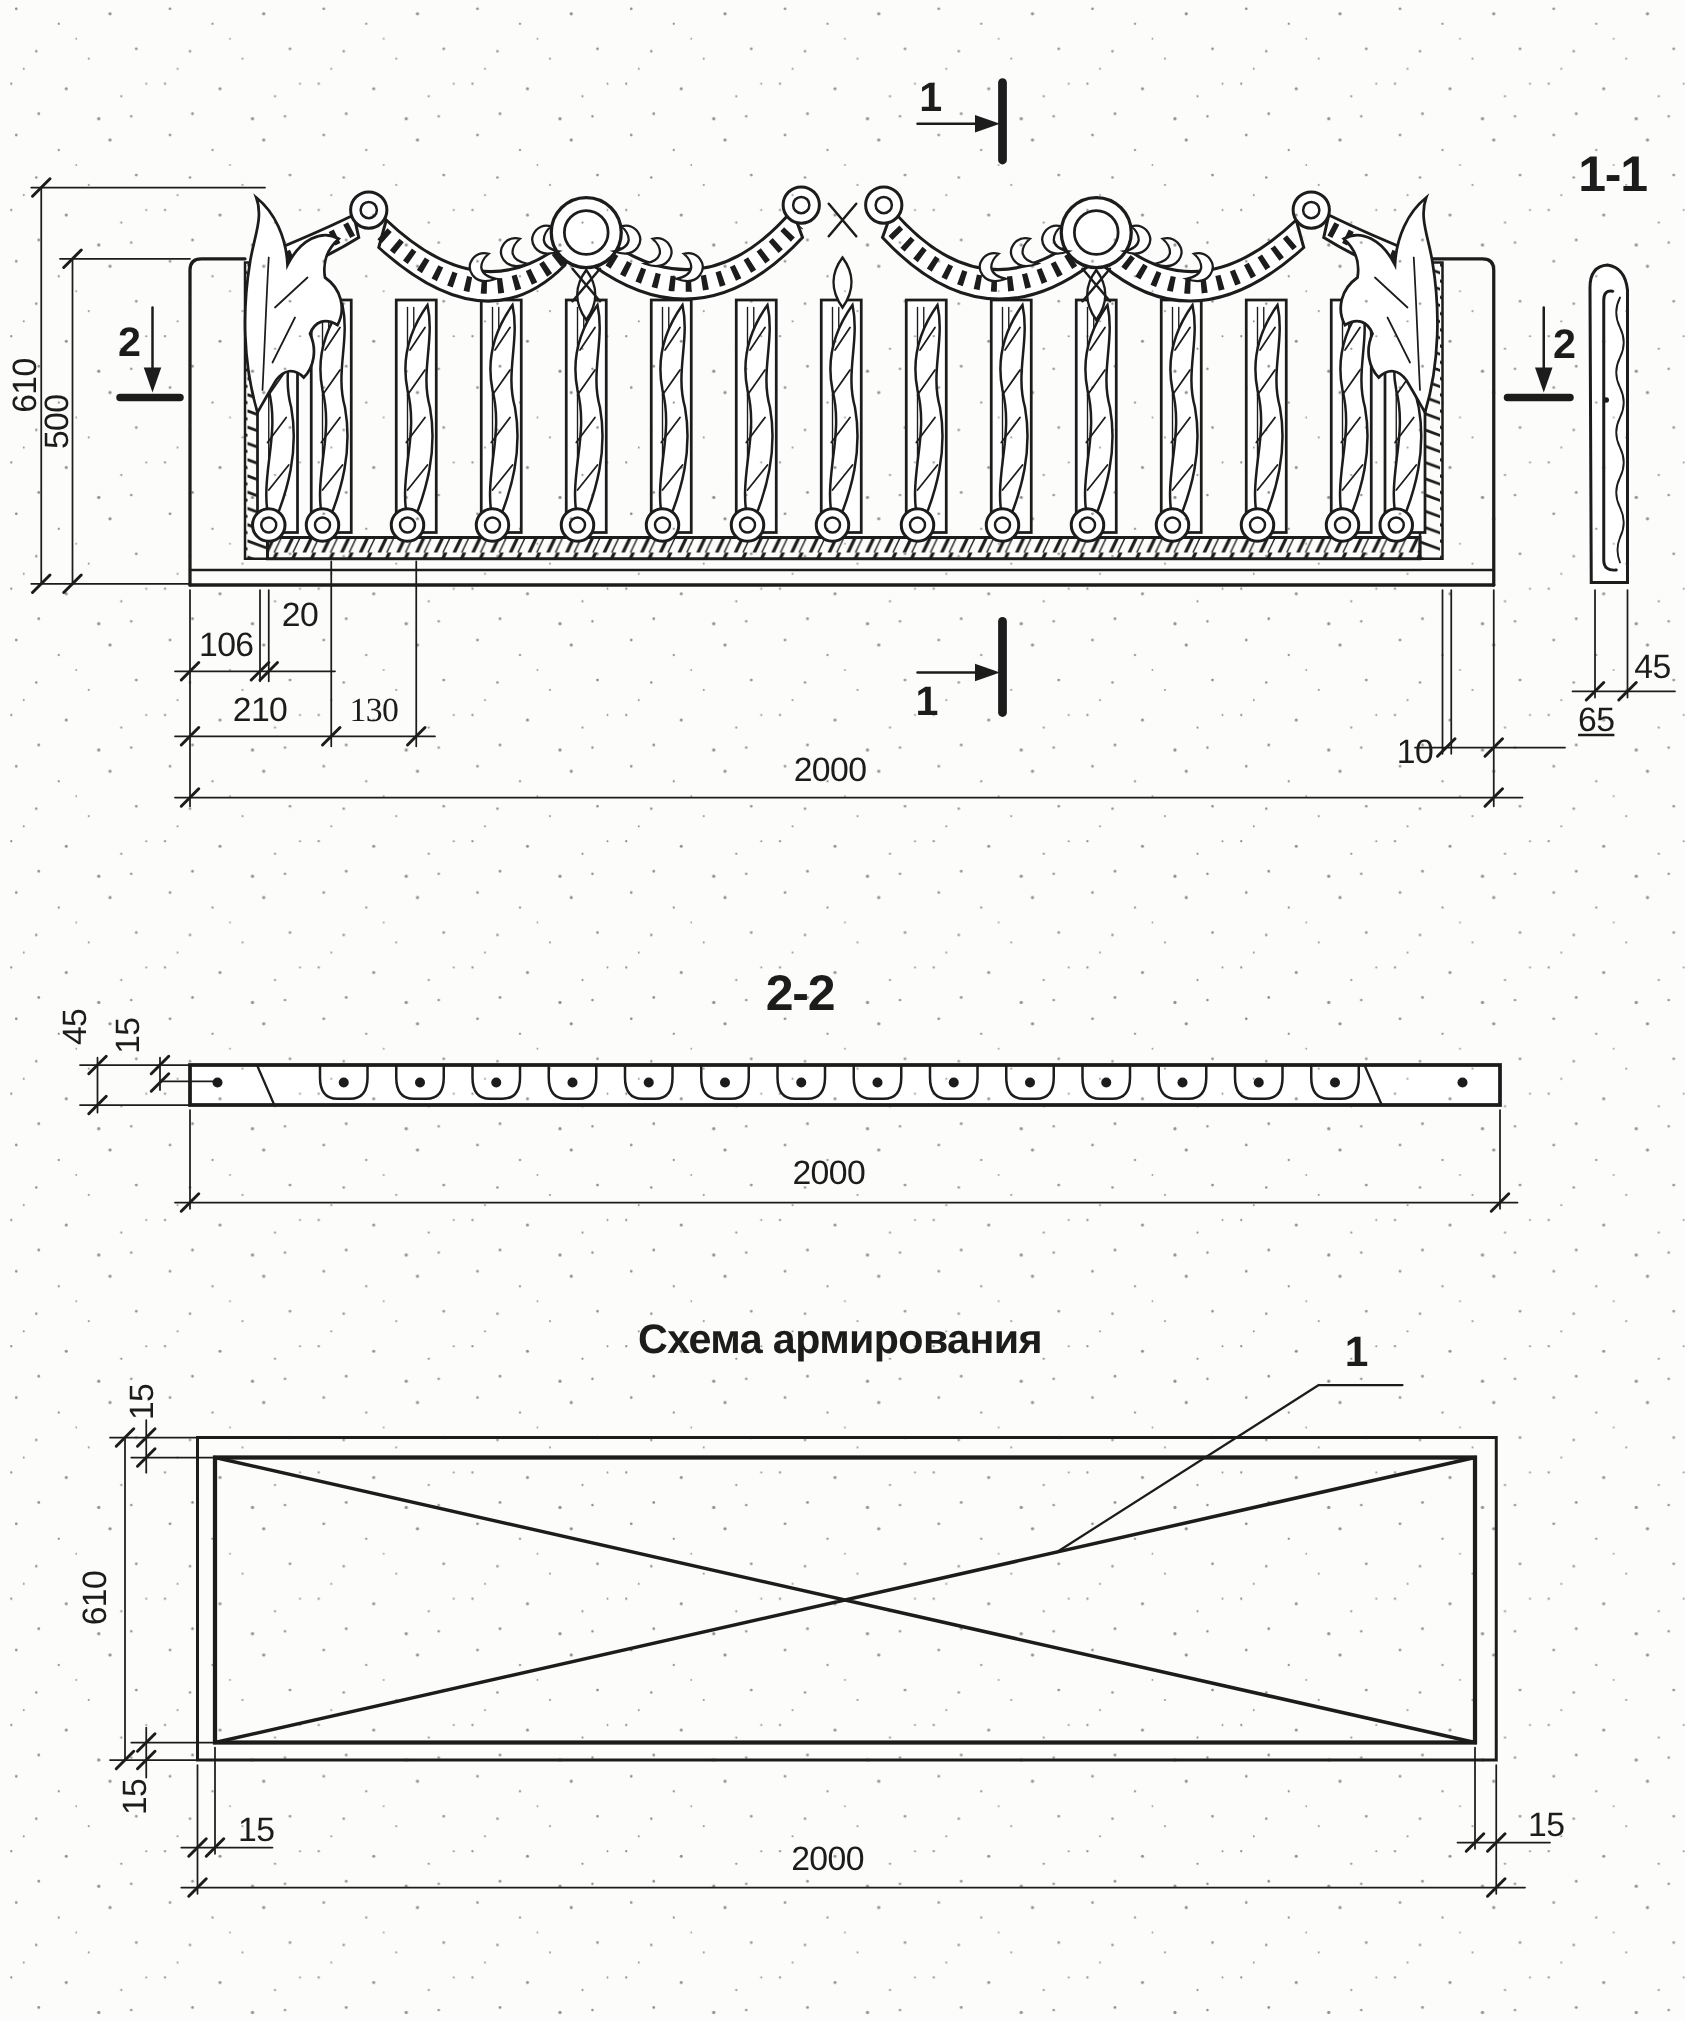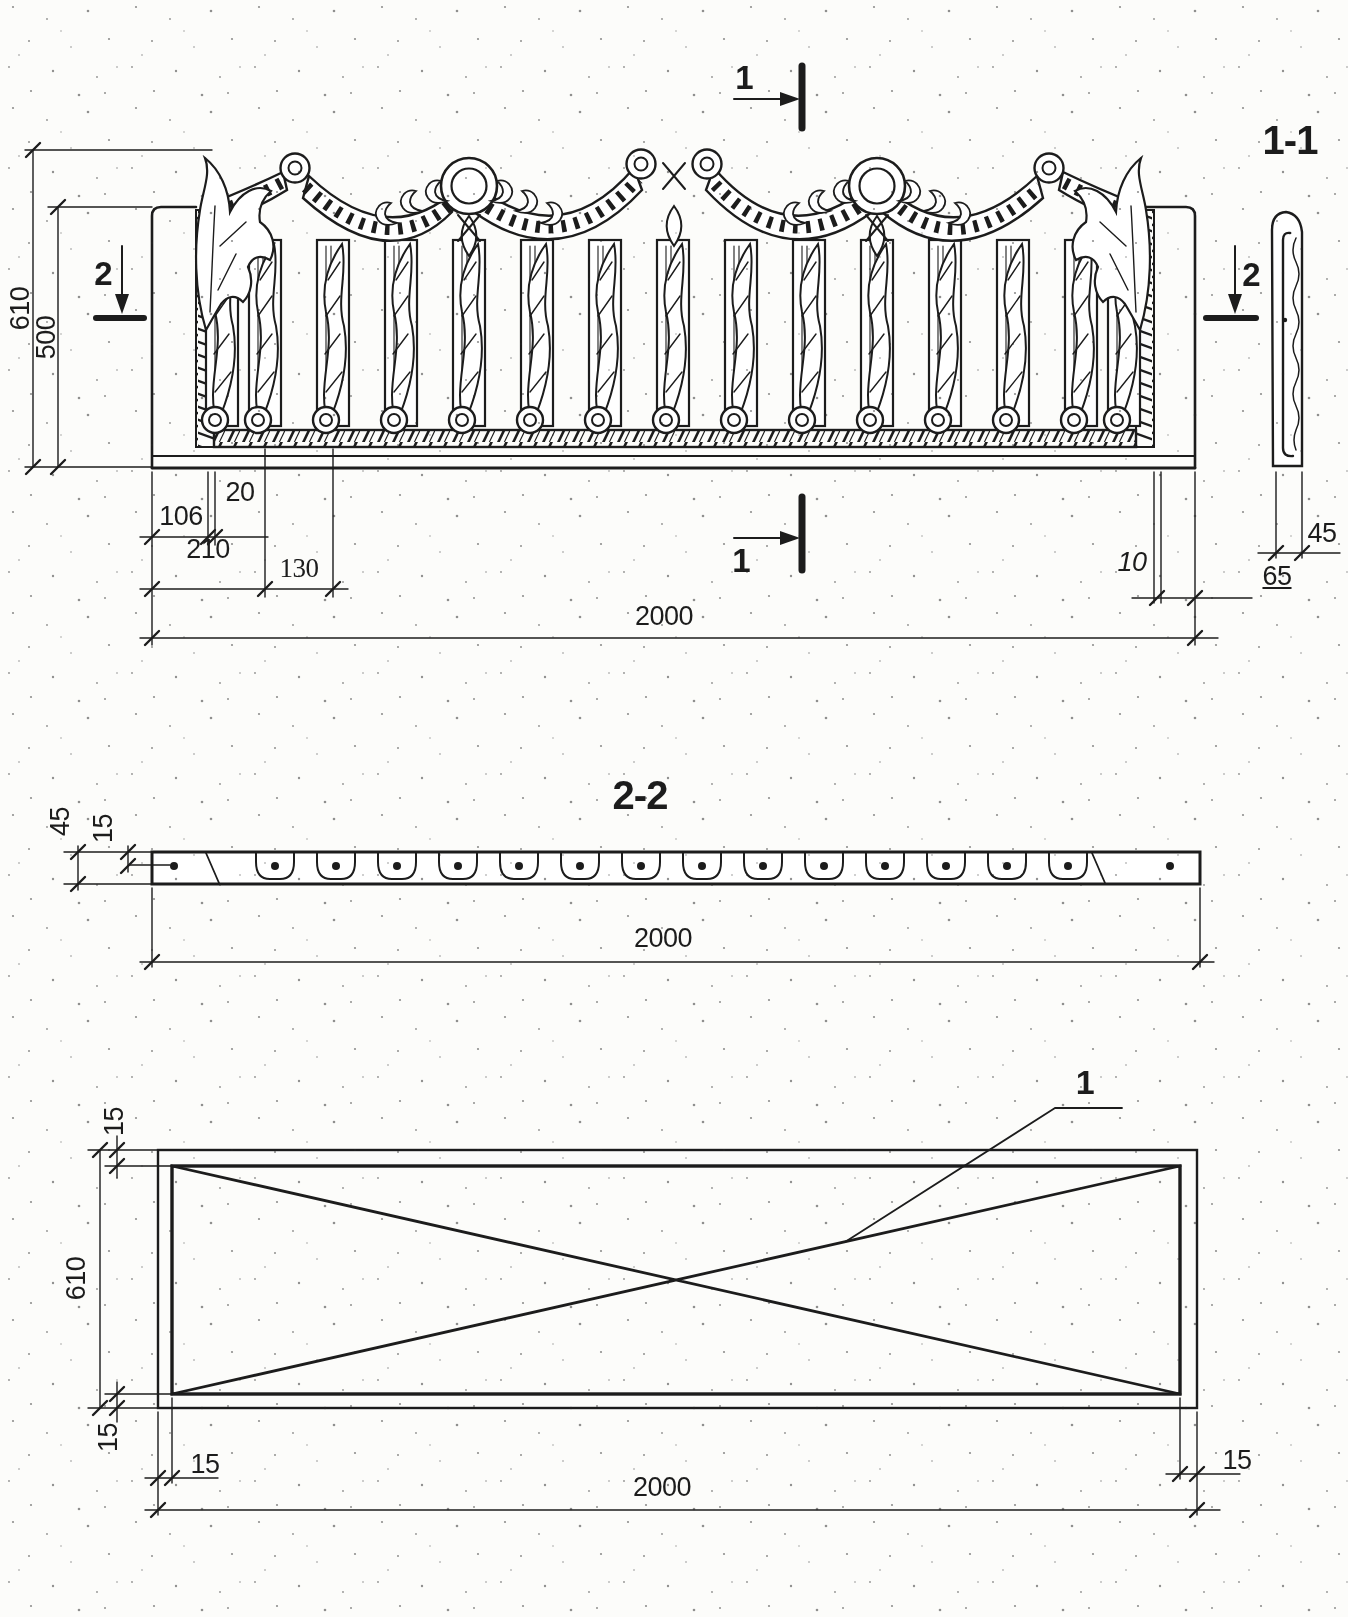--- a/index.html
+++ b/index.html
@@ -325,34 +325,35 @@
 </svg>
 
 <div class="lbl mark" style="left:699px;top:61px;">1</div>
 <div class="lbl mark" style="left:696px;top:544px;">1</div>
 <div class="lbl mark" style="left:58px;top:257px;">2</div>
 <div class="lbl mark" style="left:1206px;top:258px;">2</div>
 <div class="lbl rot" style="left:-25px;top:295px;">610</div>
 <div class="lbl rot" style="left:1px;top:324px;">500</div>
 <div class="lbl" style="left:136px;top:503px;">106</div>
 <div class="lbl" style="left:195px;top:479px;">20</div>
-<div class="lbl" style="left:163px;top:536px;">210</div>
+<div class="lbl" style="left:163px;top:555px;">210</div>
 <div class="lbl" style="left:254px;top:555px;font-family:Liberation Serif, serif;">130</div>
 <div class="lbl" style="left:619px;top:603px;">2000</div>
-<div class="lbl" style="left:1087px;top:549px;font-style:italic;">10</div>
+<div class="lbl" style="left:1087px;top:588px;">10</div>
 <div class="lbl" style="left:1232px;top:563px;text-decoration:underline;">65</div>
 
 <div class="lbl title" style="left:1210px;top:120px;">1-1</div>
 <div class="lbl" style="left:1277px;top:520px;">45</div>
 
 <div class="lbl title" style="left:560px;top:727px;margin-top:48px;">2-2</div>
 <div class="lbl rot" style="left:15px;top:808px;">45</div>
 <div class="lbl rot" style="left:58px;top:815px;">15</div>
 <div class="lbl" style="left:618px;top:925px;">2000</div>
 
+<div class="lbl rtitle" style="left:462px;top:1054px;">Схема армирования</div>
 <div class="lbl call" style="left:1040px;top:1065px;">1</div>
 <div class="lbl rot" style="left:69px;top:1108px;">15</div>
 <div class="lbl rot" style="left:31px;top:1265px;">610</div>
 <div class="lbl rot" style="left:63px;top:1424px;">15</div>
 <div class="lbl" style="left:160px;top:1451px;">15</div>
 <div class="lbl" style="left:1192px;top:1447px;">15</div>
 <div class="lbl" style="left:617px;top:1474px;">2000</div>
 
 </div>
 

